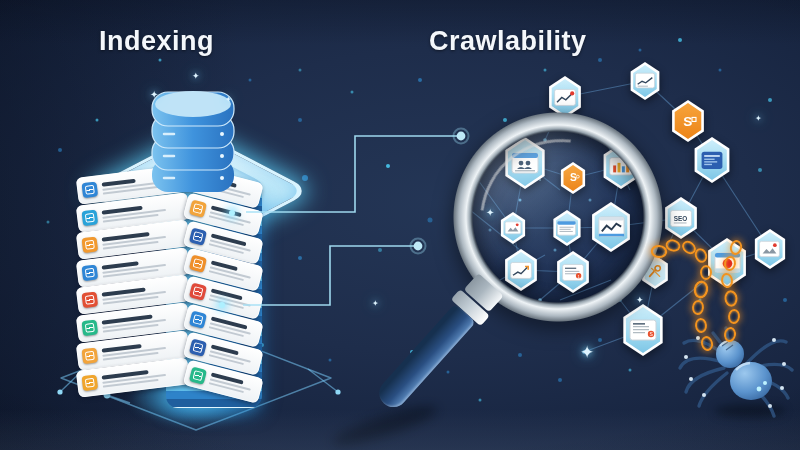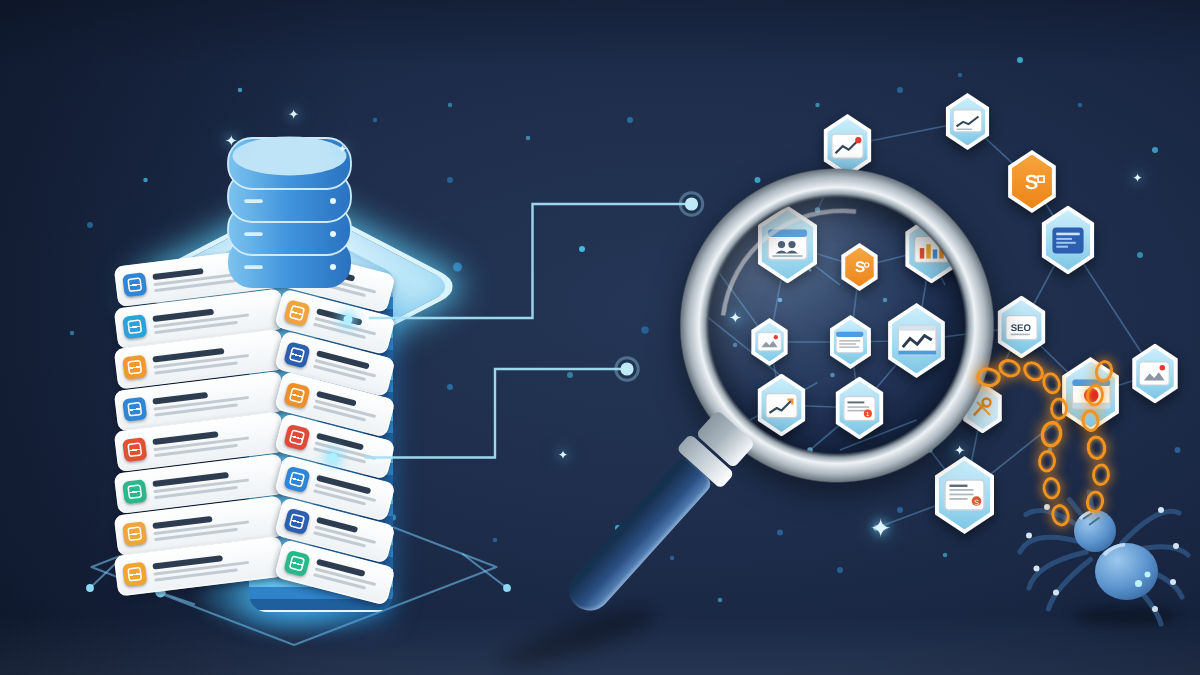--- a/index.html
+++ b/index.html
@@ -663,13 +663,15 @@
       <span class="star" style="left: 580px; top: 344px; font-size: 17px;">✦</span>
       <span class="star" style="left: 486px; top: 208px; font-size: 10px;">✦</span>
       <span class="star" style="left: 636px; top: 296px; font-size: 9px;">✦</span>
       <span class="star" style="left: 150px; top: 90px; font-size: 10px;">✦</span>
       <span class="star" style="left: 225px; top: 96px; font-size: 8px;">✦</span>
       <span class="star" style="left: 192px; top: 72px; font-size: 9px;">✦</span>
       <span class="star" style="left: 755px; top: 115px; font-size: 8px;">✦</span>
       <span class="star" style="left: 372px; top: 300px; font-size: 8px;">✦</span>
     </div>
 
+  <div class="title" id="title-left">Indexing</div>
+  <div class="title" id="title-right">Crawlability</div>
 </div>
 
 </body></html>

